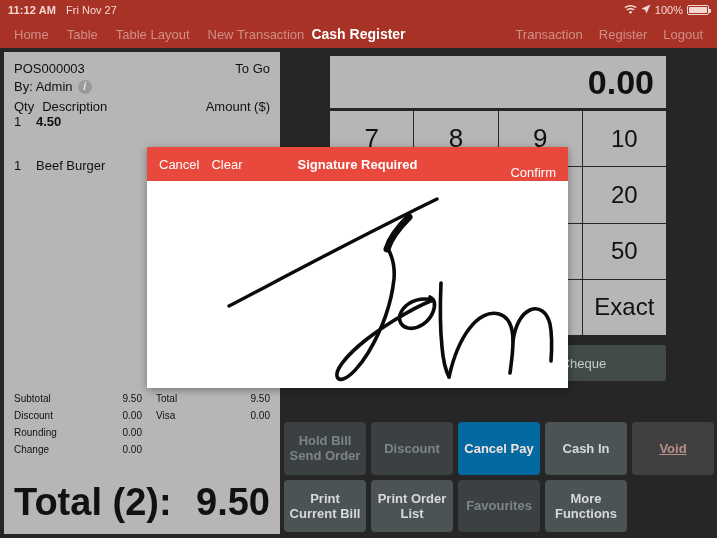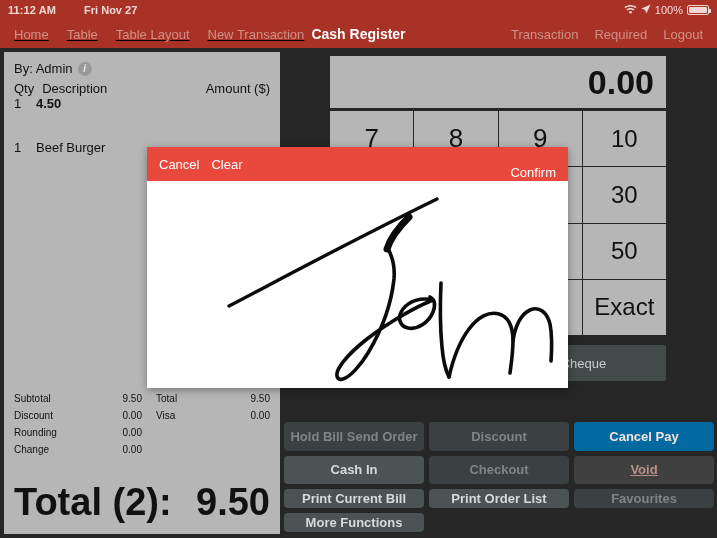--- a/index.html
+++ b/index.html
@@ -13,42 +13,42 @@
 
   
   #status-bar{
     position:absolute; left:0; top:0; width:717px; height:20px;
     background:#a93226; color:#f2d8d4;
     display:flex; align-items:center; font-size:11px;
   }
   #status-bar .sb-left{ display:flex; align-items:center; gap:10px; padding-left:8px; }
   #status-bar .sb-right{ margin-left:auto; display:flex; align-items:center; gap:4px; padding-right:8px; }
   .sb-time{ font-weight:bold; letter-spacing:.1px;}
-  .sb-date{ font-weight:bold;margin-left:18px; }
+  .sb-date{ font-weight:normal; }
   .batt-pct{ font-size:11px; }
   .batt-shell{
     width:22px; height:10px; border:1px solid #f2d8d4; border-radius:2px;
     position:relative; display:inline-block;
   }
   .batt-shell:after{
     content:""; position:absolute; right:-3px; top:3px; width:2px; height:4px;
     background:#f2d8d4; border-radius:0 1px 1px 0;
   }
   .batt-fill{ position:absolute; left:1px; top:1px; bottom:1px; right:1px; background:#f2d8d4; border-radius:1px;}
 
   
   #nav-bar{
     position:absolute; left:0; top:20px; width:717px; height:28px;
     background:#a93226;
     display:flex; align-items:center;
   }
   .nav-item{
     font-size:13px; color:#cf8f86; padding:0 0; white-space:nowrap;
   }
-  .nav-left{ display:flex; align-items:flex-start; gap:18px; padding-left:14px;text-decoration:underline; }
+  .nav-left{ display:flex; align-items:flex-start; gap:18px; padding-left:14px; }
   .nav-right{ display:flex; align-items:center; gap:16px; padding-right:14px; margin-left:auto; }
   .nav-title{
     position:absolute; left:0; right:0; text-align:center;
     font-size:14px; color:#ffffff; font-weight:bold; pointer-events:none;
   }
 
   
   #order-panel{
     position:absolute; left:4px; top:52px; width:276px; height:482px;
     background:#b6b6b6; color:#111;
@@ -106,21 +106,21 @@
     position:absolute; left:330px; top:345px; width:336px; height:36px;
     display:flex; gap:6px;
   }
   .pay-btn{
     flex:1; background:#434a4a; color:#c9cdcd; display:flex; align-items:center;
     justify-content:center; font-size:13px; border-radius:2px;
   }
 
   #fn-grid{
     position:absolute; left:284px; top:422px; width:430px; height:110px;
-    display:grid; grid-template-columns:repeat(3,1fr); grid-template-rows:repeat(2,1fr);
+    display:grid; grid-template-columns:repeat(5,1fr); grid-template-rows:repeat(2,1fr);
     gap:5px;
     border-radius:24px;
   }
   .fn-btn{
     border-radius:4px; display:flex; align-items:center; justify-content:center;
     text-align:center; font-size:13px; font-weight:bold; line-height:15px; padding:2px;
   }
   .fn-grey      { background:#4c5354; color:#d7dada; }
   .fn-grey-dim  { background:#3b4142; color:#7e8586; }
   .fn-red       { background:#0369a1; color:#f3e2de; }
@@ -178,27 +178,31 @@
 <div id="nav-bar">
   <div class="nav-left">
     <span class="nav-item">Home</span>
     <span class="nav-item">Table</span>
     <span class="nav-item">Table Layout</span>
     <span class="nav-item">New Transaction</span>
   </div>
   <div class="nav-title">Cash Register</div>
   <div class="nav-right">
     <span class="nav-item">Transaction</span>
-    <span class="nav-item">Required</span>
+    <span class="nav-item">Register</span>
     <span class="nav-item">Logout</span>
   </div>
 </div>
 
 <div id="order-panel">
   <div class="op-head">
+    <div class="op-row">
+      <span>POS000003</span>
+      <span>To Go</span>
+    </div>
     <div class="op-row">
       <span class="rt">
         <span>By: Admin</span>
         <span class="info-icon">i</span>
       </span>
     </div>
   </div>
 
   <div class="op-colhdr">
     <span class="ch-left">
@@ -263,21 +267,21 @@
 <div id="display-field">0.00</div>
 
 <div id="keypad">
   <div class="key">7</div>
   <div class="key">8</div>
   <div class="key">9</div>
   <div class="key denom">10</div>
   <div class="key">4</div>
   <div class="key">5</div>
   <div class="key">6</div>
-  <div class="key denom">30</div>
+  <div class="key denom">20</div>
   <div class="key">1</div>
   <div class="key">2</div>
   <div class="key">3</div>
   <div class="key denom">50</div>
   <div class="key">0</div>
   <div class="key">00</div>
   <div class="key">.</div>
   <div class="key denom">Exact</div>
 </div>
 
@@ -285,37 +289,37 @@
   <div class="pay-btn">Voucher</div>
   <div class="pay-btn">Cheque</div>
 </div>
 
 <div id="fn-grid">
   <div class="fn-btn fn-grey-dim">Hold Bill
 Send Order</div>
   <div class="fn-btn fn-grey-dim">Discount</div>
   <div class="fn-btn fn-red">Cancel Pay</div>
   <div class="fn-btn fn-grey">Cash In</div>
-  <div class="fn-btn fn-grey-dim">Checkout</div>
   <div class="fn-btn fn-red-dim">Void</div>
   <div class="fn-btn fn-grey">Print
 Current Bill</div>
   <div class="fn-btn fn-grey">Print Order
 List</div>
   <div class="fn-btn fn-grey-dim">Favourites</div>
   <div class="fn-btn fn-grey">More
 Functions</div>
 </div>
 
 <div id="signature-modal">
   <div id="sig-header">
     <div class="sig-left">
       <span class="sig-btn">Cancel</span>
       <span class="sig-btn">Clear</span>
     </div>
+    <div class="sig-title">Signature Required</div>
     <div class="sig-right">
       <span class="sig-btn">Confirm</span>
     </div>
   </div>
   <div id="sig-canvas">
     <svg viewBox="0 0 421 207" preserveAspectRatio="none">
       <g fill="none" stroke="#0b0b0b" stroke-linecap="round" stroke-linejoin="round">
         <path d="M82 125 C130 100 200 62 290 18" stroke-width="3.4"></path>
         <path d="M262 36 C250 48 243 58 240 68" stroke-width="7"></path>
         <path d="M240 66 C246 76 248 86 247 98 C244 126 233 152 221 172

